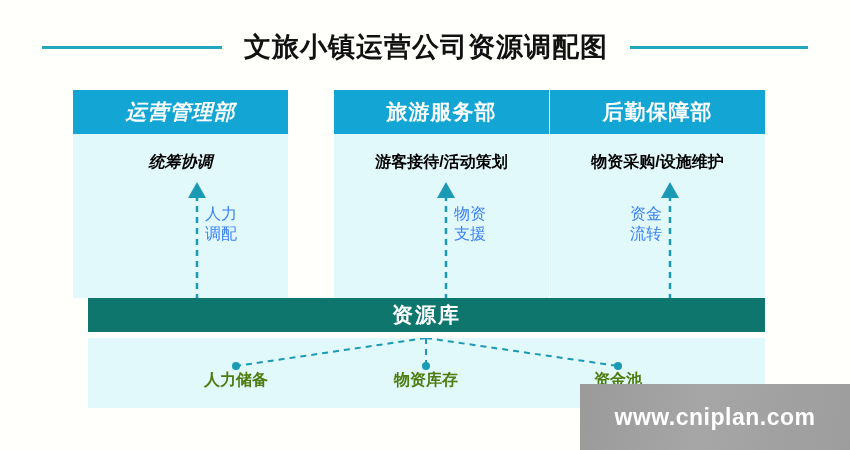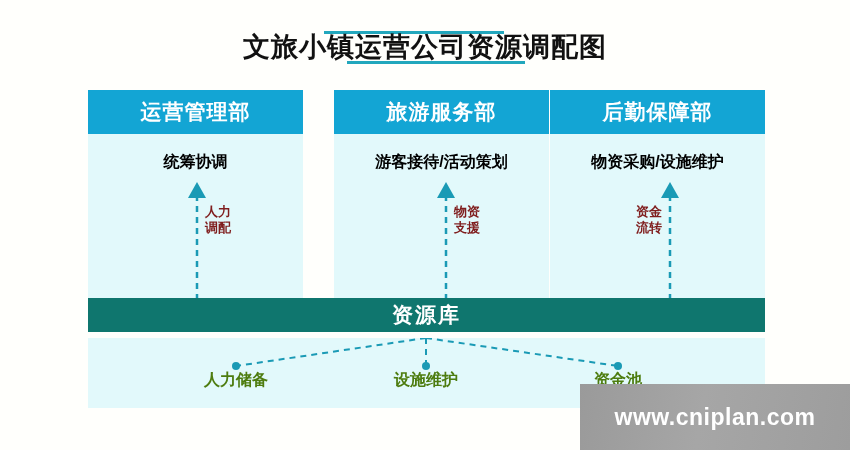--- a/index.html
+++ b/index.html
@@ -18,21 +18,20 @@
   }
 
   
   .title-row {
     position: absolute;
     left: 0; top: 24px;
     width: 850px; height: 46px;
     display: flex;
     align-items: center;
     justify-content: center;
-    flex-direction: column;
   }
   .title-rule {
     height: 3px;
     background: #22a7bd;
     flex: none;
   }
   .title-rule.left  { width: 180px; margin-right: 22px; }
   .title-rule.right { width: 178px; margin-left: 22px; }
   .title-text {
     font-size: 27px;
@@ -44,21 +43,21 @@
   }
 
   
   .panel {
     position: absolute;
     top: 90px;
     width: 215px;
     height: 208px;
     background: #e2f9fb;
   }
-  .panel.p1 { left: 88px; }
+  .panel.p1 { left: 73px; font-style: italic; }
   .panel.p2 { left: 334px; }
   .panel.p3 { left: 550px; }
 
   .panel-header {
     height: 44px;
     background: #13a5d4;
     display: flex;
     align-items: center;
     justify-content: center;
   }
@@ -87,23 +86,23 @@
   }
   .flow.f1 { left: 137px; }
   .flow.f2 { left: 386px; }
   .flow.f3 { left: 610px; }
 
   .flow svg { position: absolute; left: 0; top: 0; }
 
   .flow-label {
     position: absolute;
     top: 24px;
-    font-size: 13px;
-    font-weight: bold;
-    color: #7f1d1d;
+    font-size: 16px;
+    font-weight: normal;
+    color: #3b82f6;
     line-height: 1.25;
     white-space: nowrap;
   }
   .flow-label.right-side { left: 68px; text-align: left; }
   .flow-label.left-side  { right: 68px; text-align: right; }
 
   
   .bank-bar {
     position: absolute;
     left: 88px; top: 298px;
@@ -233,21 +232,21 @@
   <div class="bottom-strip">
     <svg width="677" height="70" viewBox="0 0 677 70">
       <line x1="338" y1="0" x2="148" y2="28" stroke="#1a9ab5" stroke-width="2" stroke-dasharray="6,5"></line>
       <line x1="338" y1="0" x2="338" y2="28" stroke="#1a9ab5" stroke-width="2" stroke-dasharray="6,5"></line>
       <line x1="338" y1="0" x2="530" y2="28" stroke="#1a9ab5" stroke-width="2" stroke-dasharray="6,5"></line>
       <circle cx="148" cy="28" r="4" fill="#1a9ab5"></circle>
       <circle cx="338" cy="28" r="4" fill="#1a9ab5"></circle>
       <circle cx="530" cy="28" r="4" fill="#1a9ab5"></circle>
     </svg>
     <div class="bottom-item b1">人力储备</div>
-    <div class="bottom-item b2">设施维护</div>
+    <div class="bottom-item b2">物资库存</div>
     <div class="bottom-item b3">资金池</div>
   </div>
 
   <div class="watermark">
     <span class="watermark-text">www.cniplan.com</span>
   </div>
 
 </div>
 
 </body></html>

